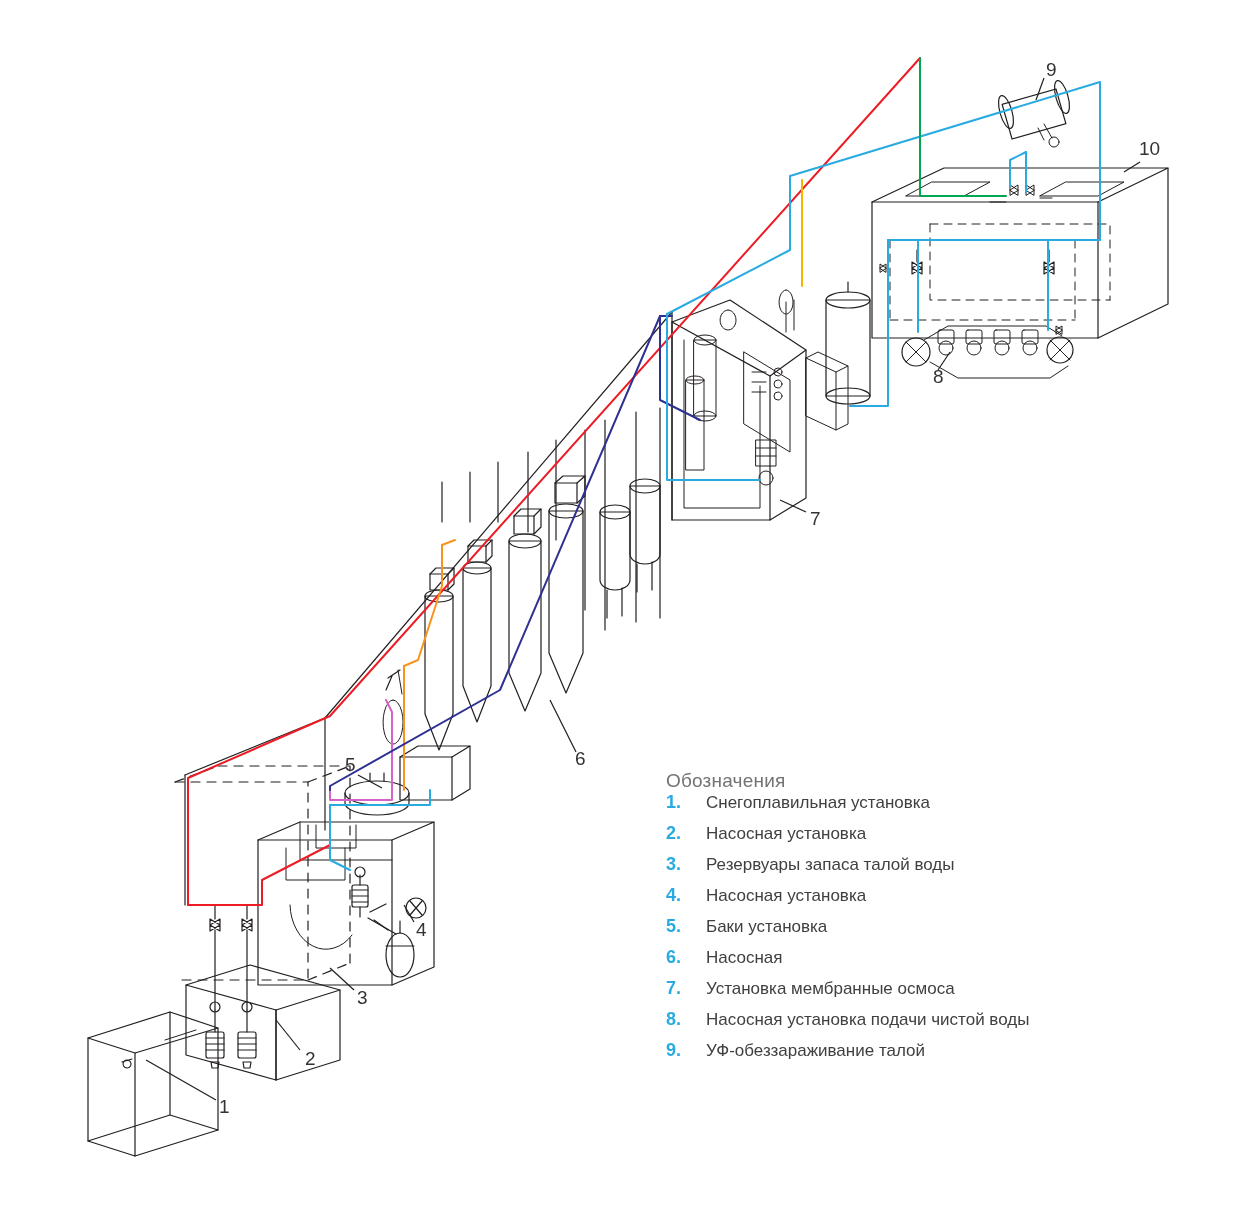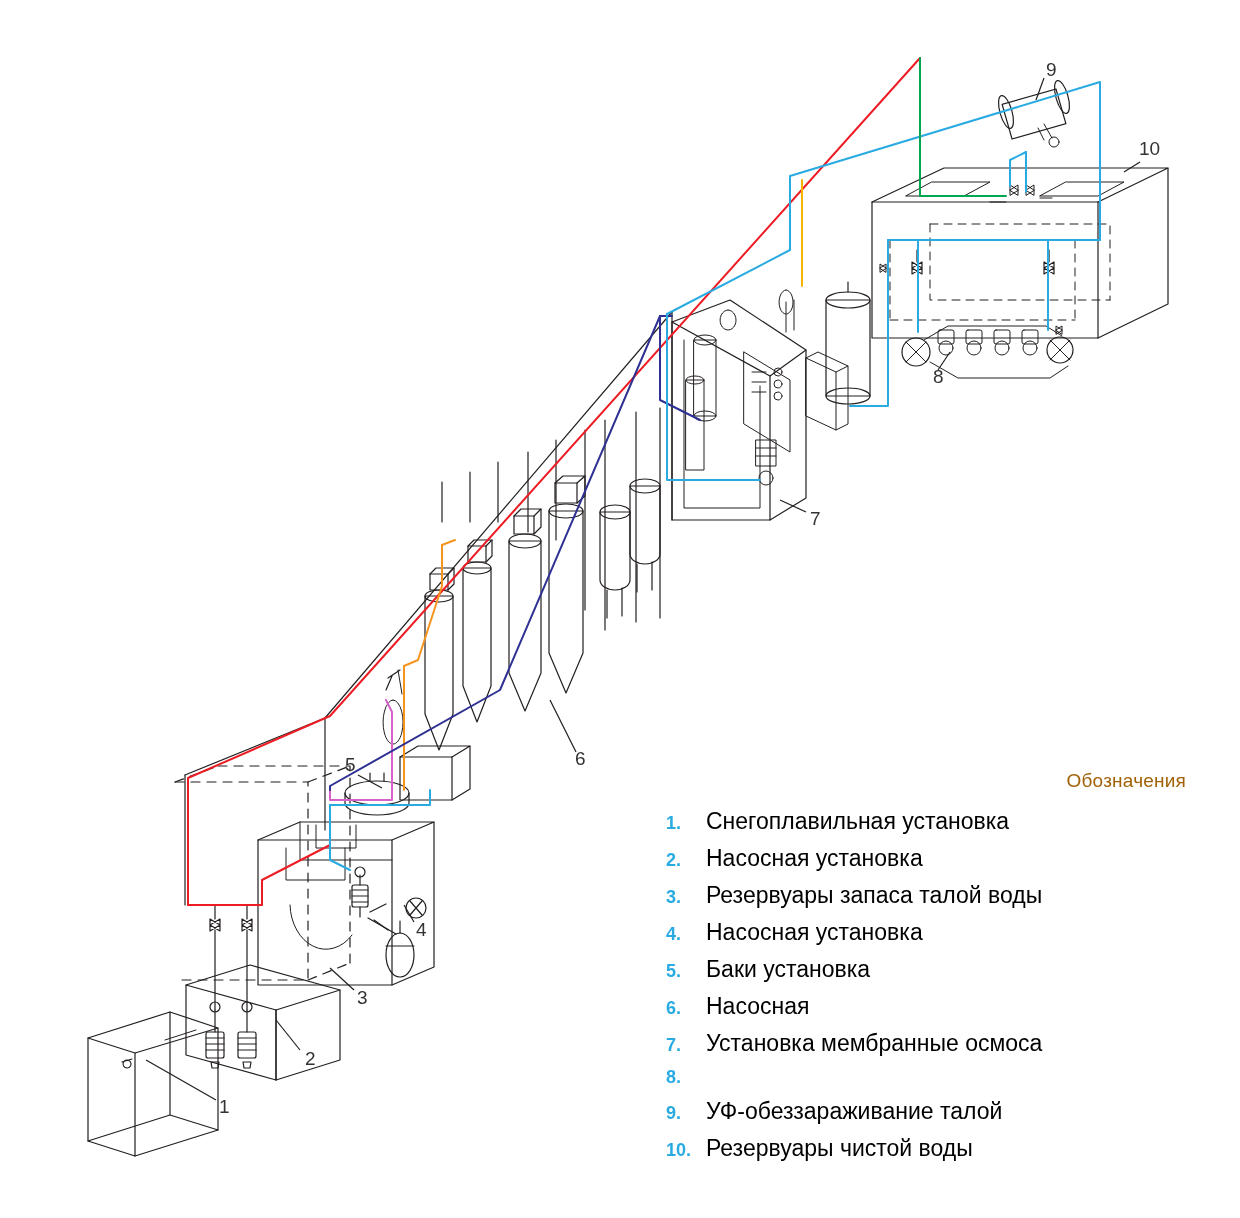--- a/index.html
+++ b/index.html
@@ -25,41 +25,39 @@
     height: 1218px;
   }
   .legend {
     position: absolute;
     left: 666px;
     top: 770px;
     width: 520px;
   }
   .legend-title {
     font-size: 19px;
-    color: #a16207;
-    margin-bottom: 16px;
+    color: #737373;
     letter-spacing: 0.2px;
-    text-align: right;
   }
   .legend-row {
     display: flex;
     align-items: baseline;
     margin-bottom: 10px;
   }
   .legend-num {
     width: 40px;
     flex: 0 0 40px;
     color: #29abe2;
     font-weight: bold;
     font-size: 18px;
     text-align: left;
   }
   .legend-label {
-    color: #000000;
-    font-size: 23px;
+    color: #404040;
+    font-size: 17px;
     white-space: nowrap;
   }
   .callout {
     position: absolute;
     font-size: 19px;
     color: #333333;
   }
 </style>
 </head>
 <body>
@@ -374,24 +372,21 @@
     <div class="legend-row">
       <span class="legend-num">6.</span>
       <span class="legend-label">Насосная</span>
     </div>
     <div class="legend-row">
       <span class="legend-num">7.</span>
       <span class="legend-label">Установка мембранные осмоса</span>
     </div>
     <div class="legend-row">
       <span class="legend-num">8.</span>
+      <span class="legend-label">Насосная установка подачи чистой воды</span>
     </div>
     <div class="legend-row">
       <span class="legend-num">9.</span>
       <span class="legend-label">УФ-обеззараживание талой</span>
     </div>
-    <div class="legend-row">
-      <span class="legend-num">10.</span>
-      <span class="legend-label">Резервуары чистой воды</span>
-    </div>
   </div>
 
 </div>
 
 </body></html>

